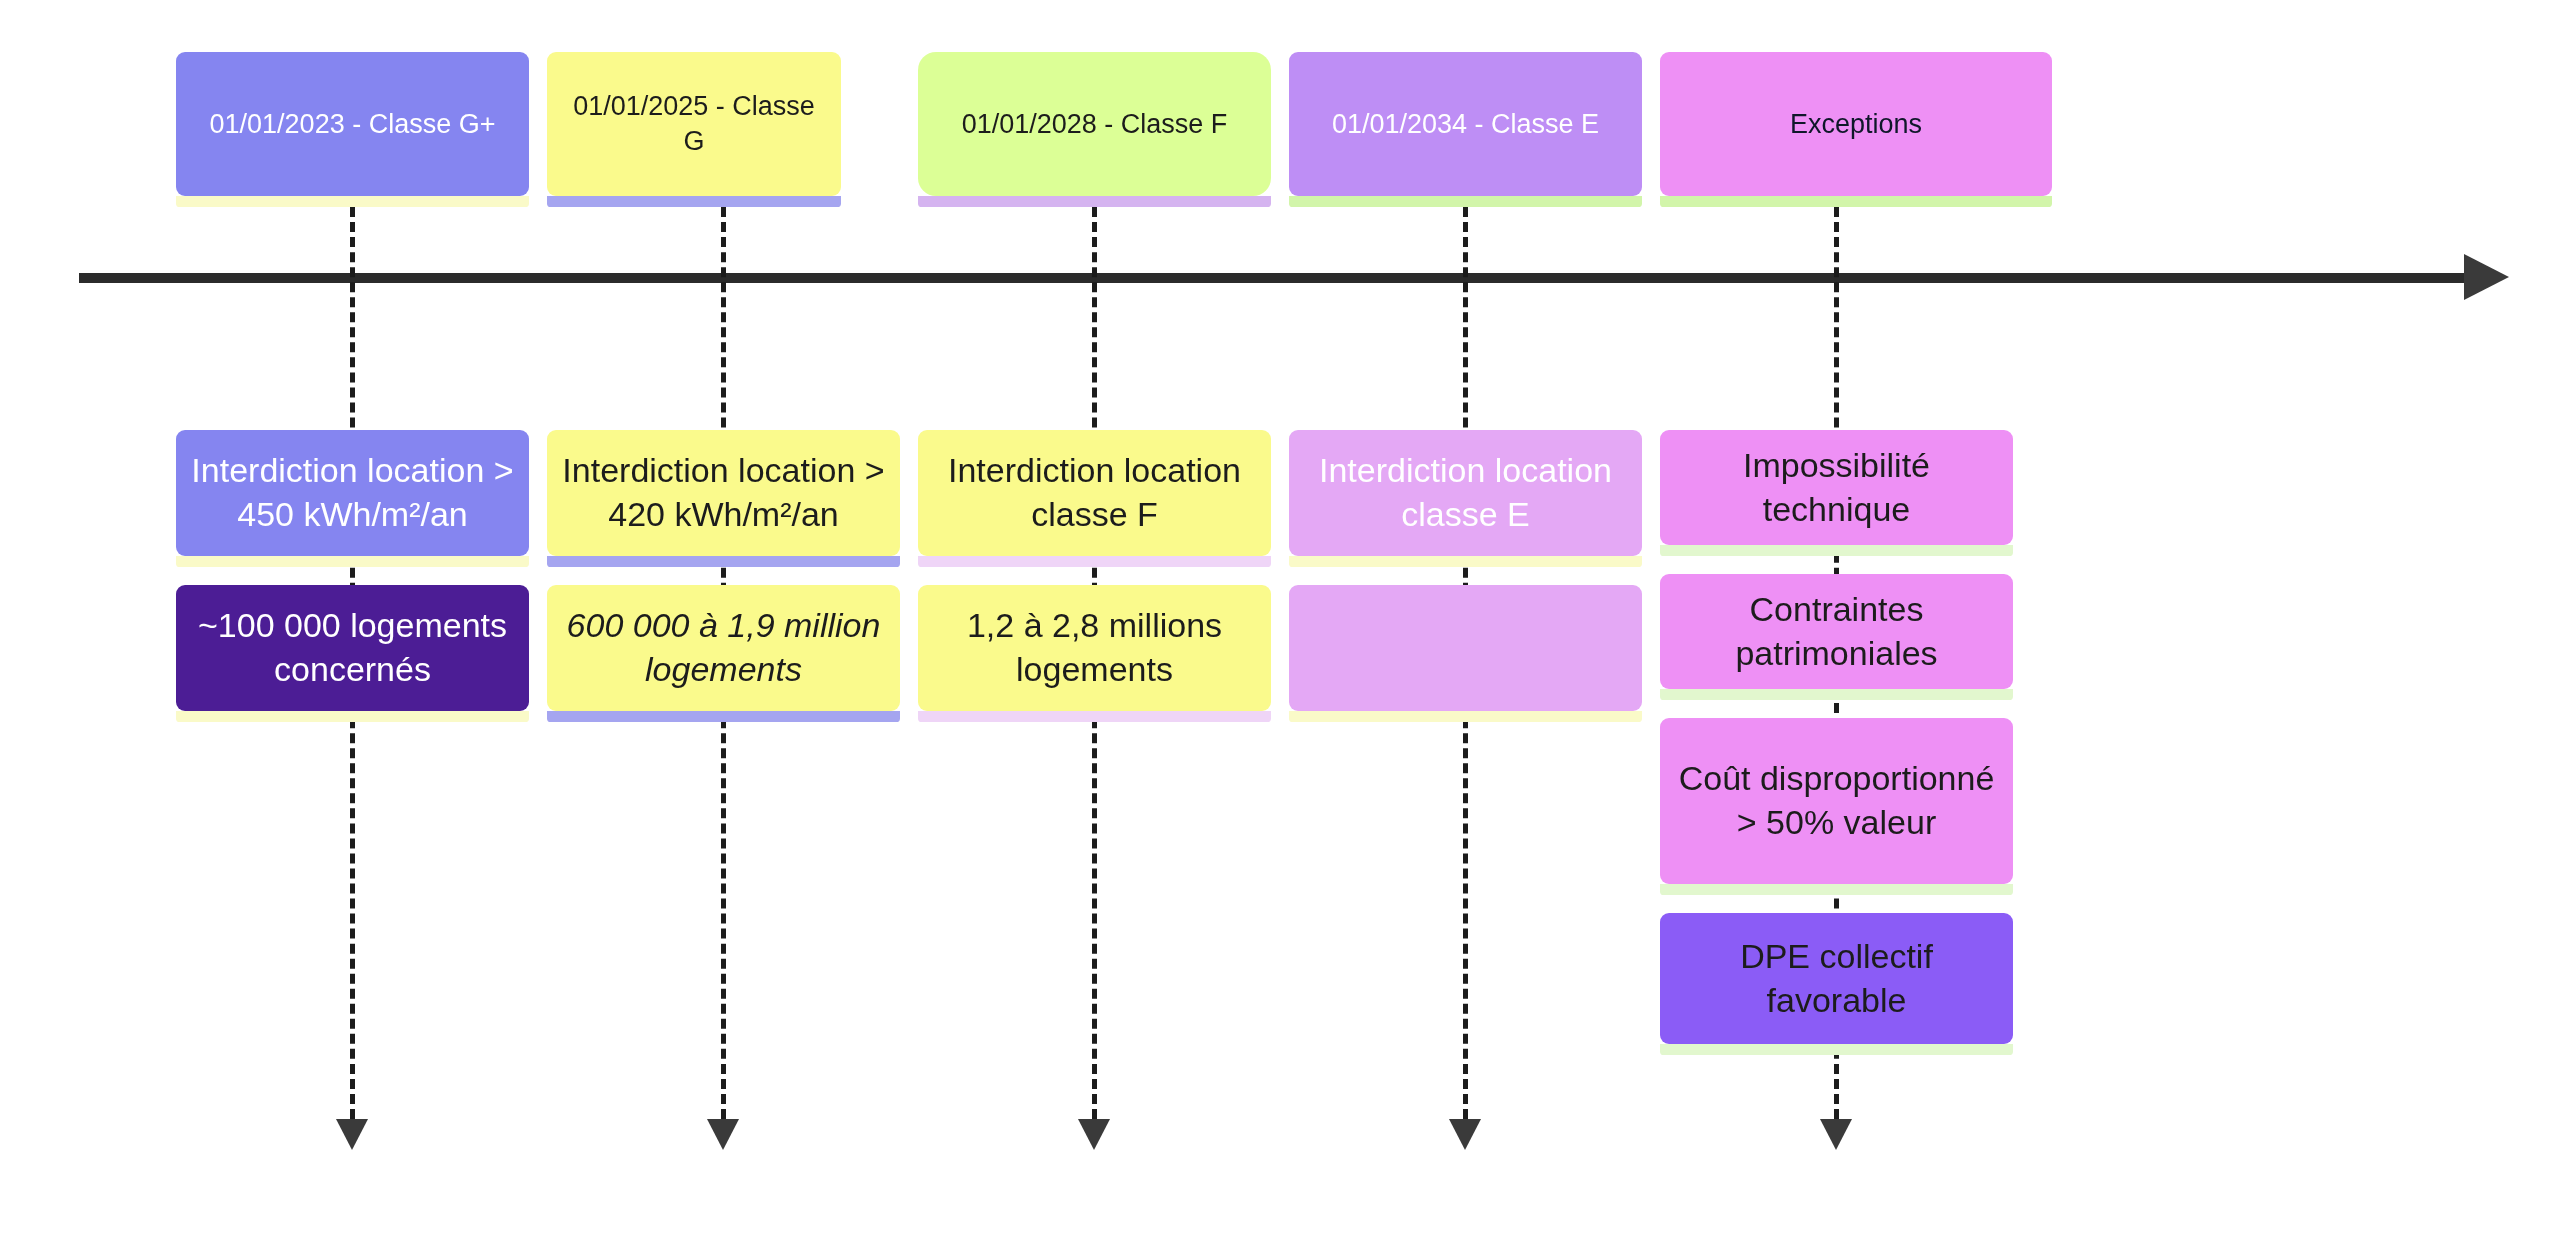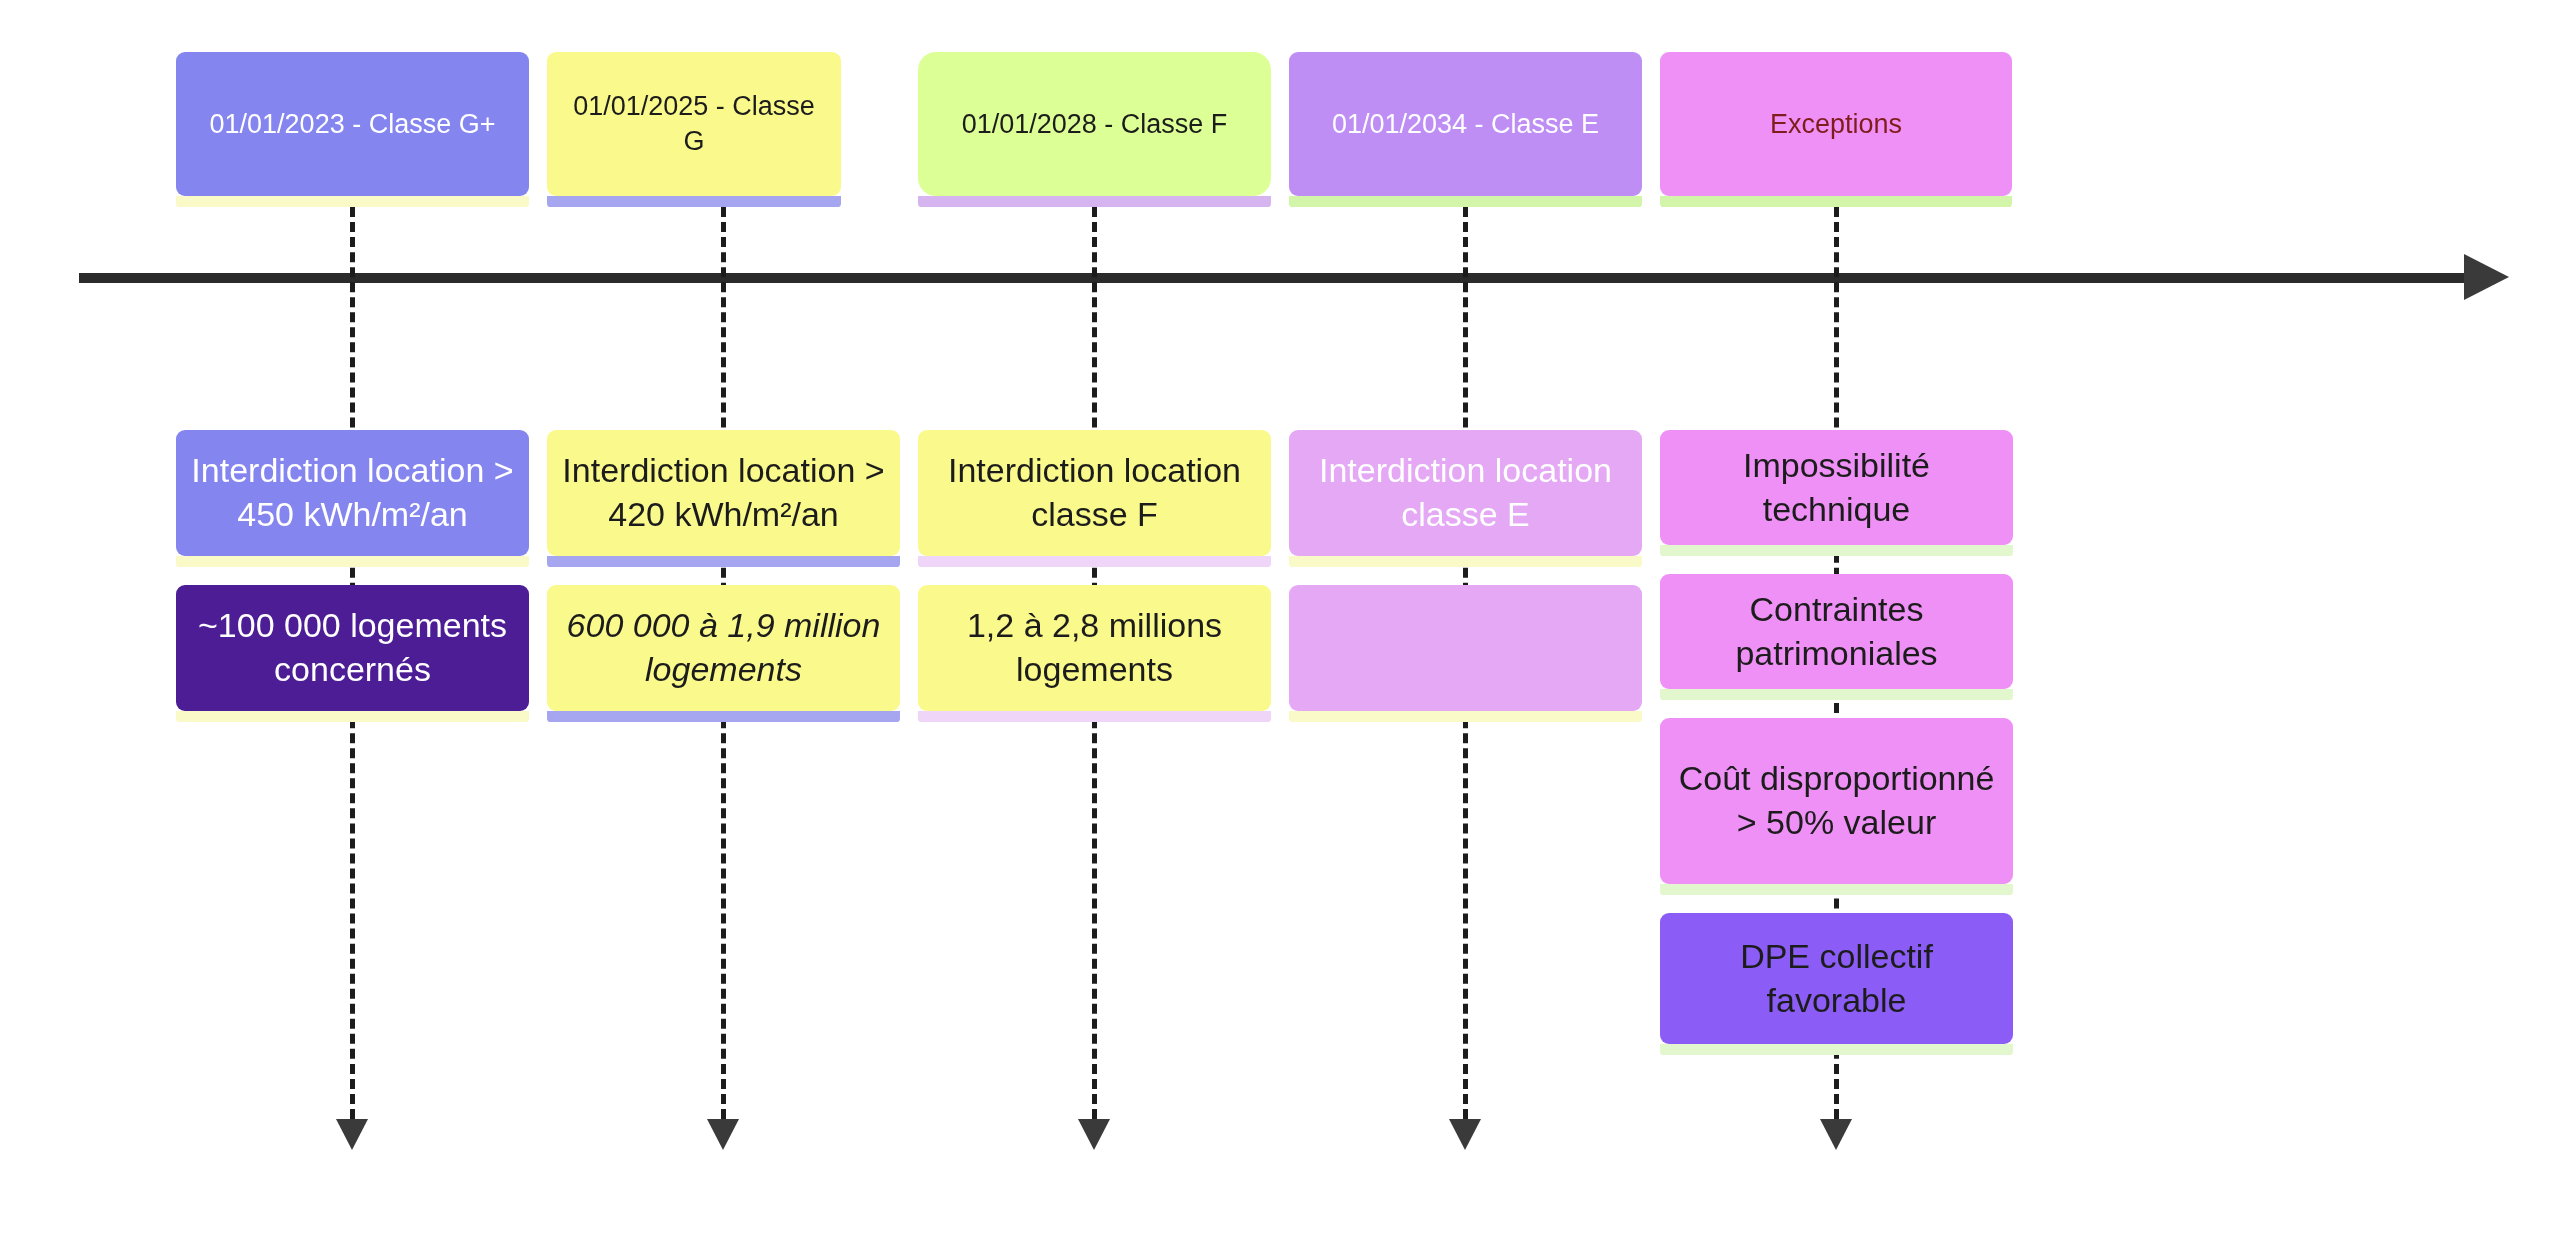--- a/index.html
+++ b/index.html
@@ -123,21 +123,21 @@
       <div class="col" style="left: 1289px; width: 353px;">
         <div class="dash" style="left: 174px;"></div>
         <div class="dash-head" style="left: 160px; top: 1119px;"></div>
         <div class="card head-card" style="left: 0px; top: 52px; width: 353px; height: 144px; background: rgb(190, 142, 245); color: rgb(255, 255, 255);"><span>01/01/2034 - Classe E</span><span class="accent" style="background: rgb(210, 245, 170);"></span></div>
         <div class="card body-card" style="left: 0px; top: 430px; width: 353px; height: 126px; background: rgb(228, 168, 245); color: rgb(255, 255, 255);"><span>Interdiction location classe E</span><span class="accent" style="background: rgb(250, 250, 200);"></span></div>
         <div class="card body-card" style="left: 0px; top: 585px; width: 353px; height: 126px; background: rgb(228, 168, 245); color: rgb(255, 255, 255);"><span class="accent" style="background: rgb(250, 250, 200);"></span></div>
       </div>
       <div class="col" style="left: 1660px; width: 353px;">
         <div class="dash" style="left: 174px;"></div>
         <div class="dash-head" style="left: 160px; top: 1119px;"></div>
-        <div class="card head-card" style="left: 0px; top: 52px; width: 352px; height: 144px; background: rgb(238, 144, 245); color: #7f1d1d;"><span>Exceptions</span><span class="accent" style="background: rgb(210, 245, 170);"></span></div>
+        <div class="card head-card" style="left: 0px; top: 52px; width: 392px; height: 144px; background: rgb(238, 144, 245); color: #0f172a;"><span>Exceptions</span><span class="accent" style="background: rgb(210, 245, 170);"></span></div>
         <div class="card body-card" style="left: 0px; top: 430px; width: 353px; height: 115px; background: rgb(238, 144, 245); color: rgb(28, 28, 28);"><span>Impossibilité technique</span><span class="accent" style="background: rgb(226, 247, 206);"></span></div>
         <div class="card body-card" style="left: 0px; top: 574px; width: 353px; height: 115px; background: rgb(238, 144, 245); color: rgb(28, 28, 28);"><span>Contraintes patrimoniales</span><span class="accent" style="background: rgb(226, 247, 206);"></span></div>
         <div class="card body-card" style="left: 0px; top: 718px; width: 353px; height: 166px; background: rgb(238, 144, 245); color: rgb(28, 28, 28);"><span>Coût disproportionné &gt; 50% valeur</span><span class="accent" style="background: rgb(226, 247, 206);"></span></div>
         <div class="card body-card" style="left: 0px; top: 913px; width: 353px; height: 131px; background: #8b5cf6; color: rgb(28, 28, 28);"><span>DPE collectif favorable</span><span class="accent" style="background: rgb(226, 247, 206);"></span></div>
       </div>
     </div>
 
 </div>
 
 

